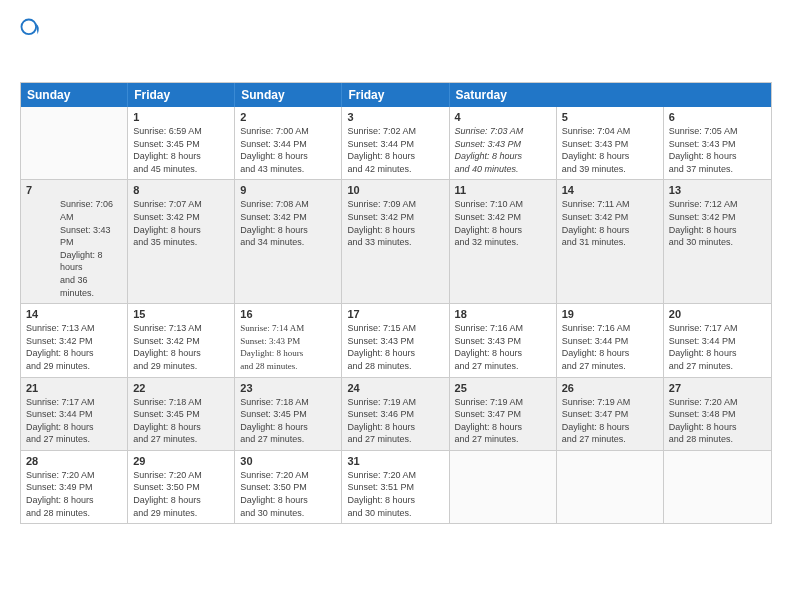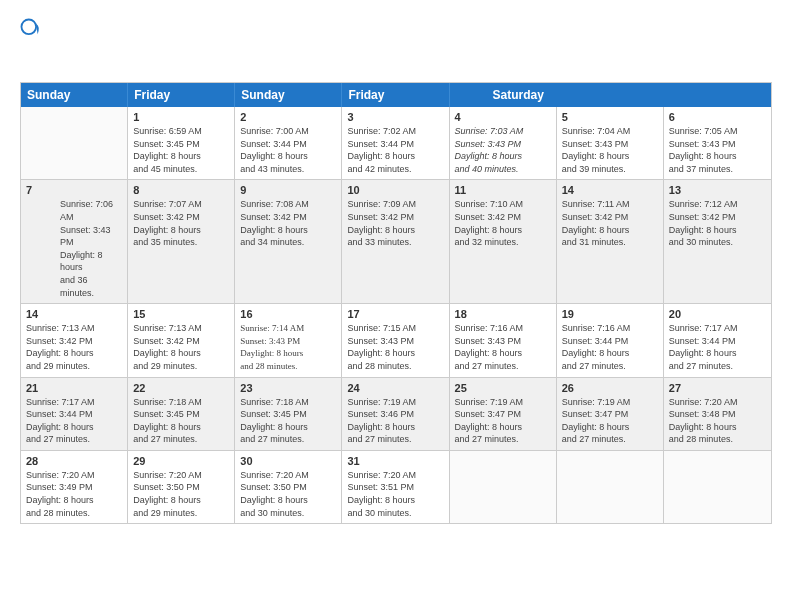--- a/index.html
+++ b/index.html
@@ -65,21 +65,21 @@
       background: #2176c7;
     }
     .cal-header-cell {
       color: white;
       font-size: 12px;
       font-weight: bold;
       padding: 5px 6px;
       text-align: left;
       border-right: 1px solid #3a8ad4;
     }
-    .cal-header-cell:last-child { border-right: none; margin-left: 37px; }
+    .cal-header-cell:last-child { border-right: none; }
     .cal-body {
       flex: 1;
       display: flex;
       flex-direction: column;
     }
     .cal-row {
       display: grid;
       grid-template-columns: repeat(7, 1fr);
       flex: 1;
       border-bottom: 1px solid #ccc;

